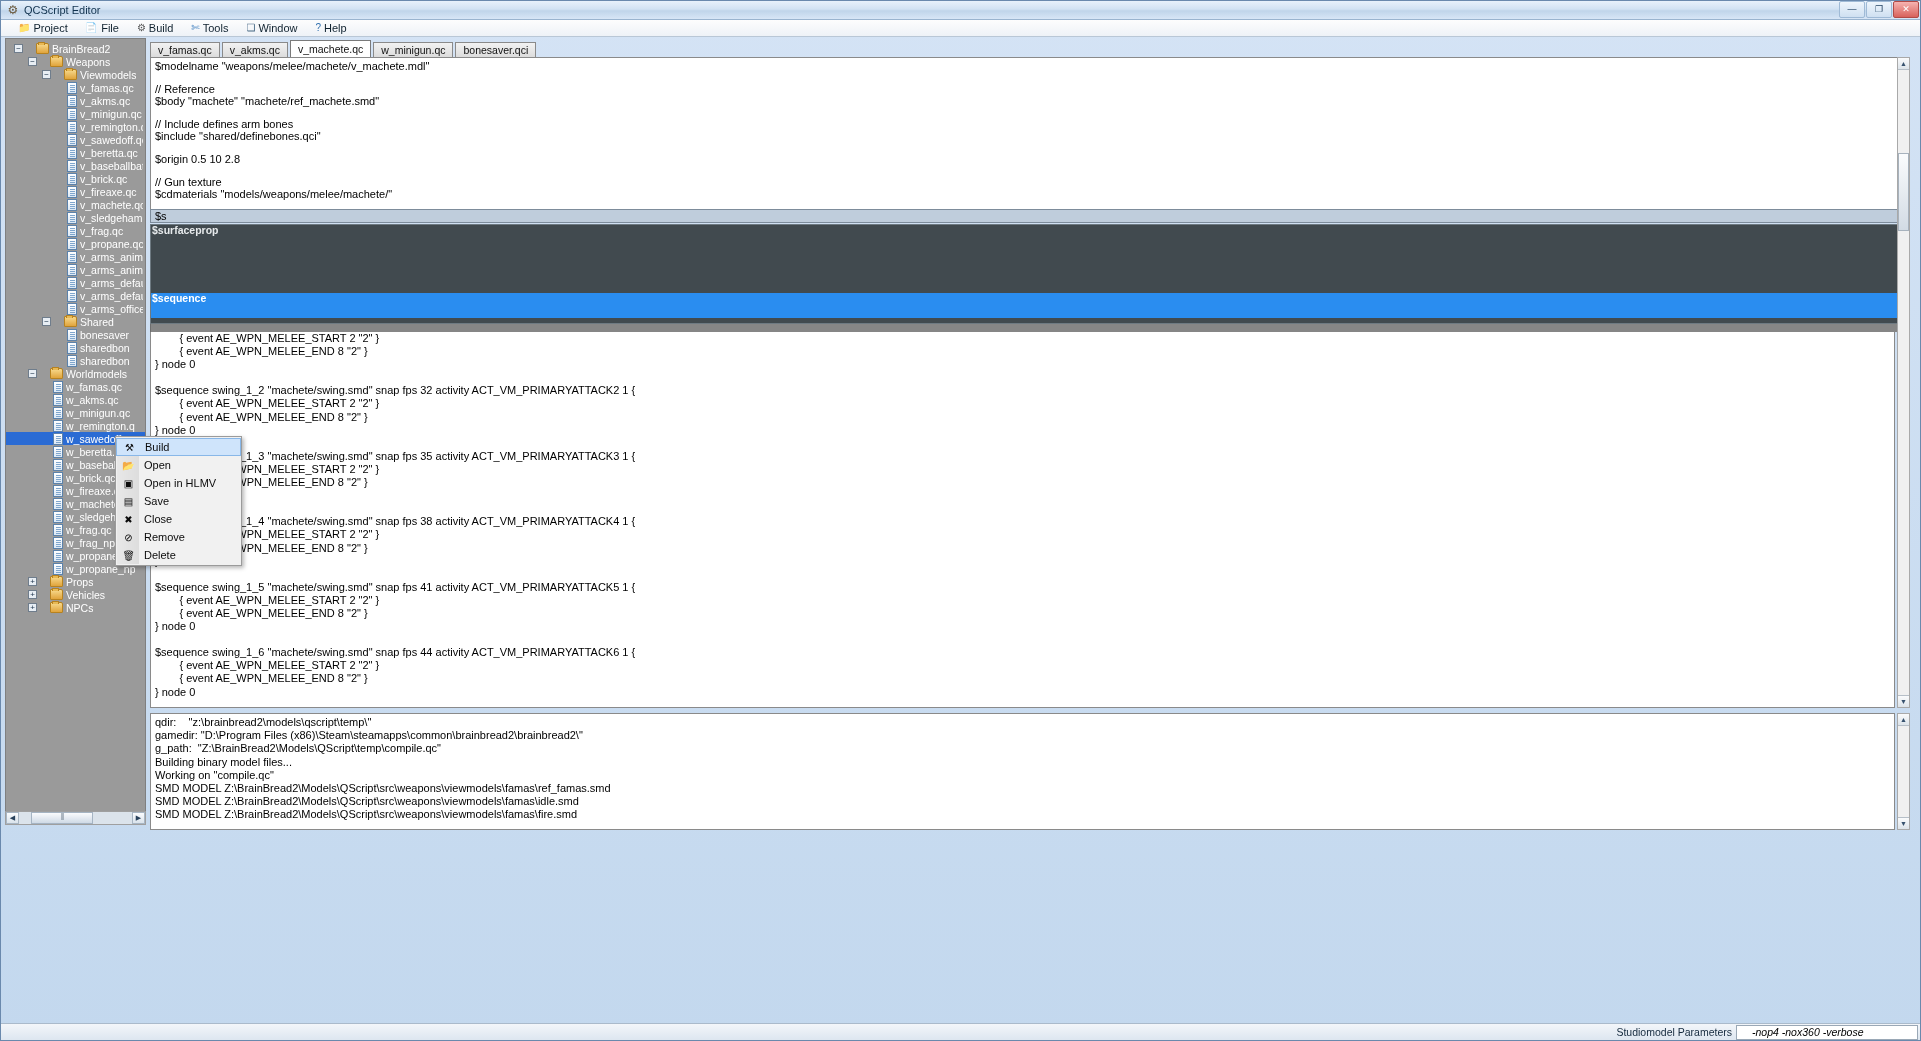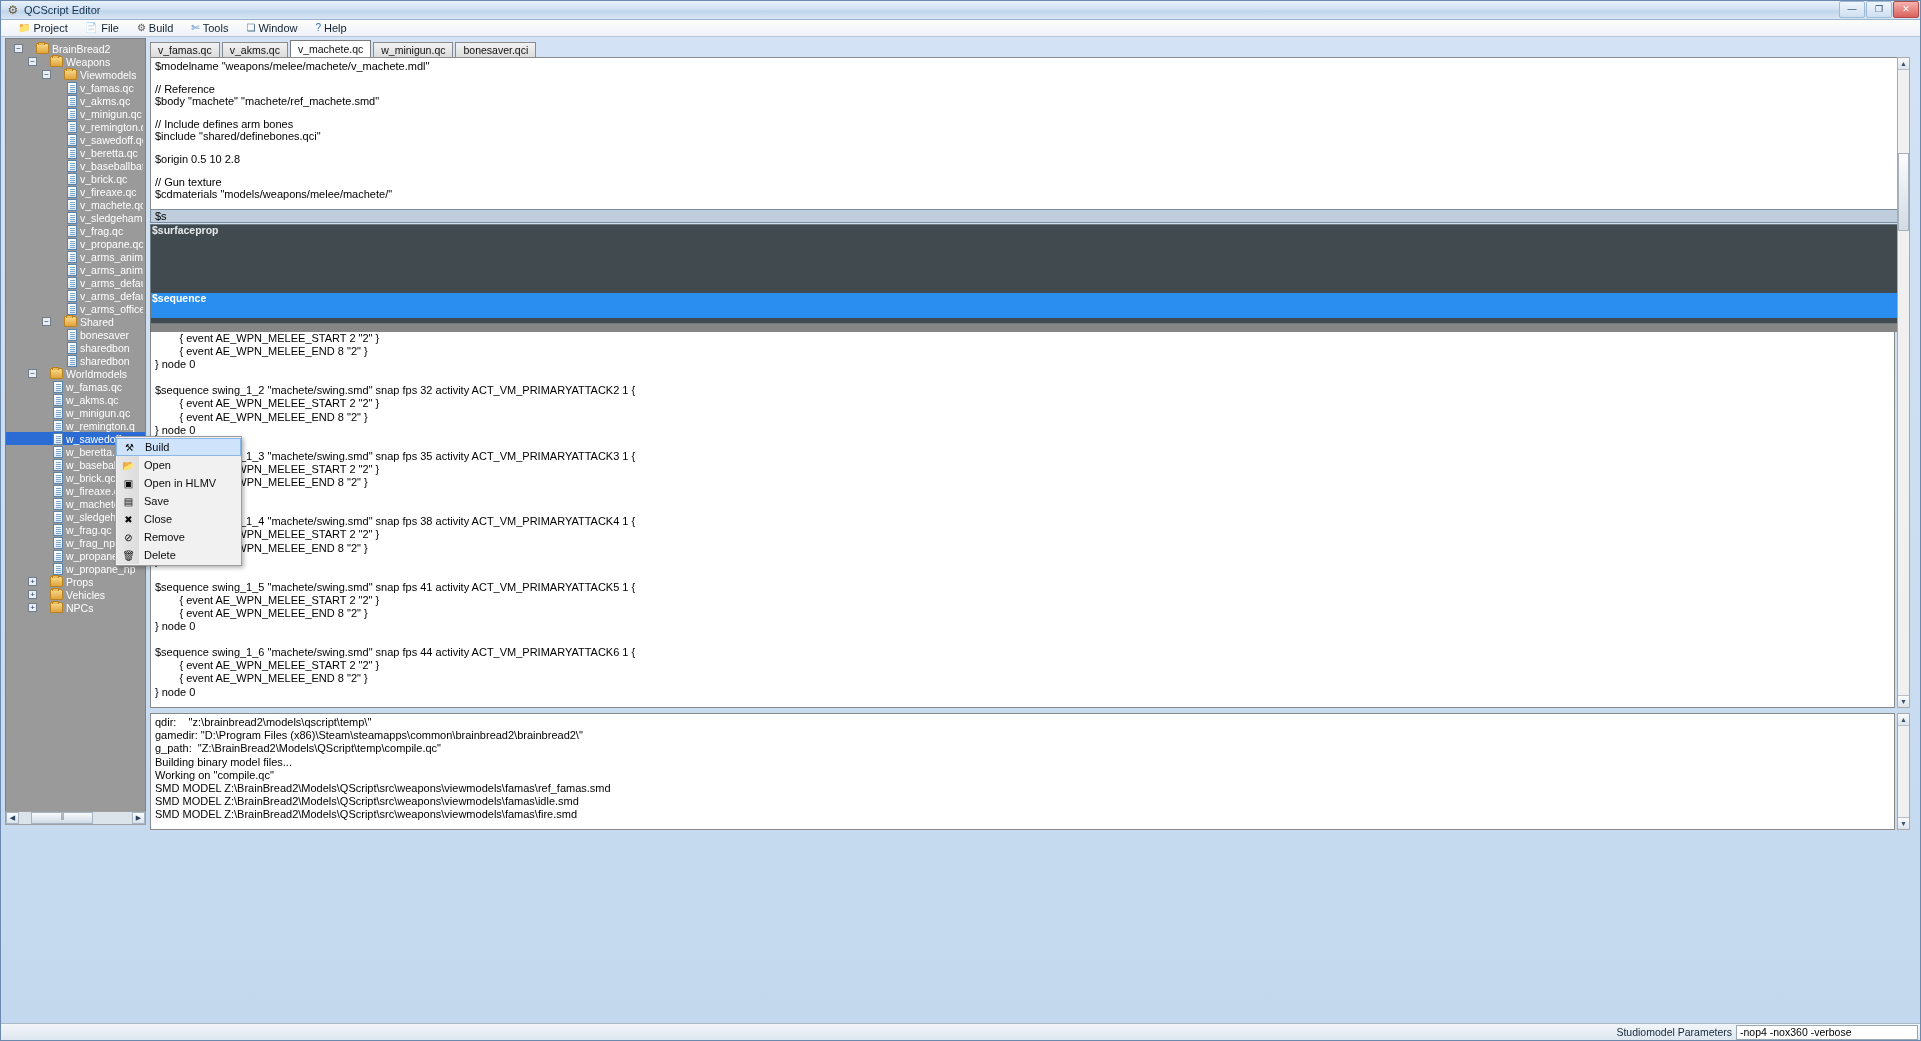--- a/index.html
+++ b/index.html
@@ -223,21 +223,21 @@
   .statusbar {
     position: absolute; left: 0; bottom: 0; width: 100%; height: 17px;
     background: linear-gradient(180deg,#f3f6fa,#dde6f0);
     border-top: 1px solid #aabacb;
     display: flex; align-items: center; justify-content: flex-end;
     padding-right: 2px; gap: 4px;
   }
   .sb-label { font-size: 10.5px; color: #14293d; }
   .sb-field {
     width: 182px; height: 15px; background: #ffffff; border: 1px solid #9aa8b6;
-    font-size: 10.5px; color: #000; padding-left: 3px; line-height: 13px;
+    font-size: 10.5px; color: #000; padding-left: 15px; line-height: 13px; font-style: italic;
   }
 
   
   .ctxmenu {
     position: absolute; left: 114px; top: 435px;
     width: 127px;
     background: #f1f1f1; border: 1px solid #9b9b9b;
     box-shadow: 2px 2px 4px rgba(0,0,0,0.28);
     padding: 1px 0; z-index: 40;
   }

